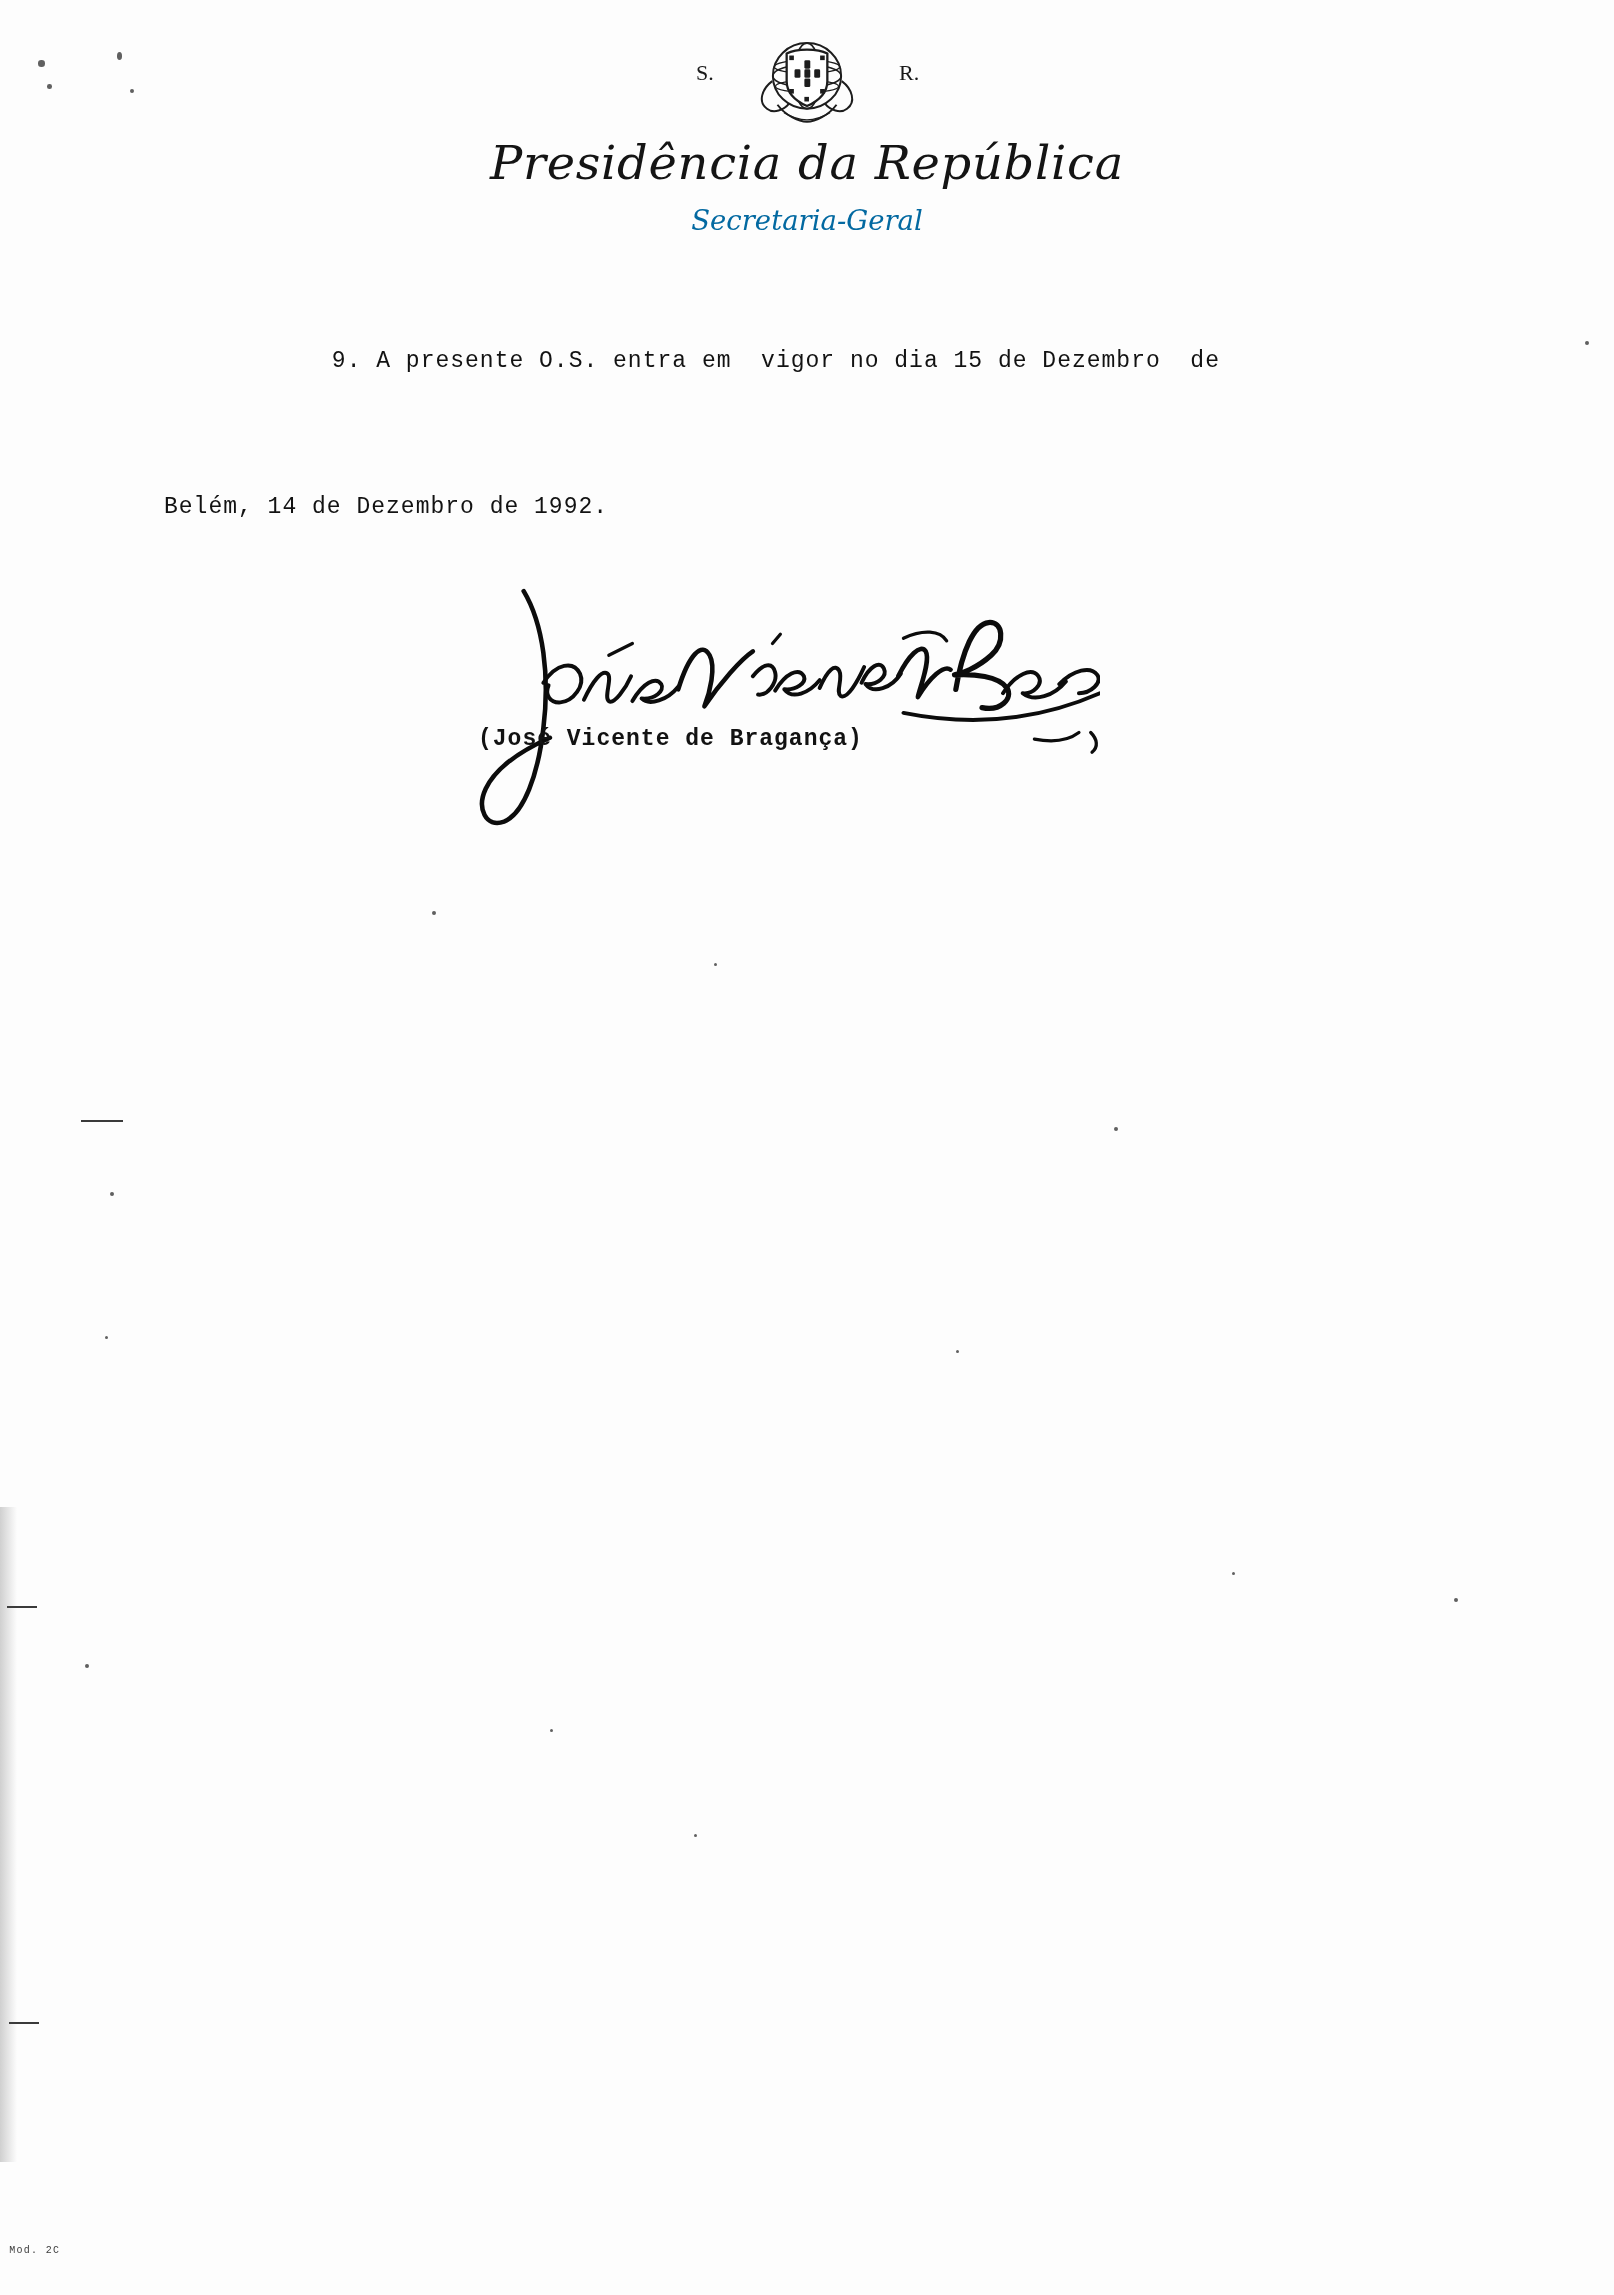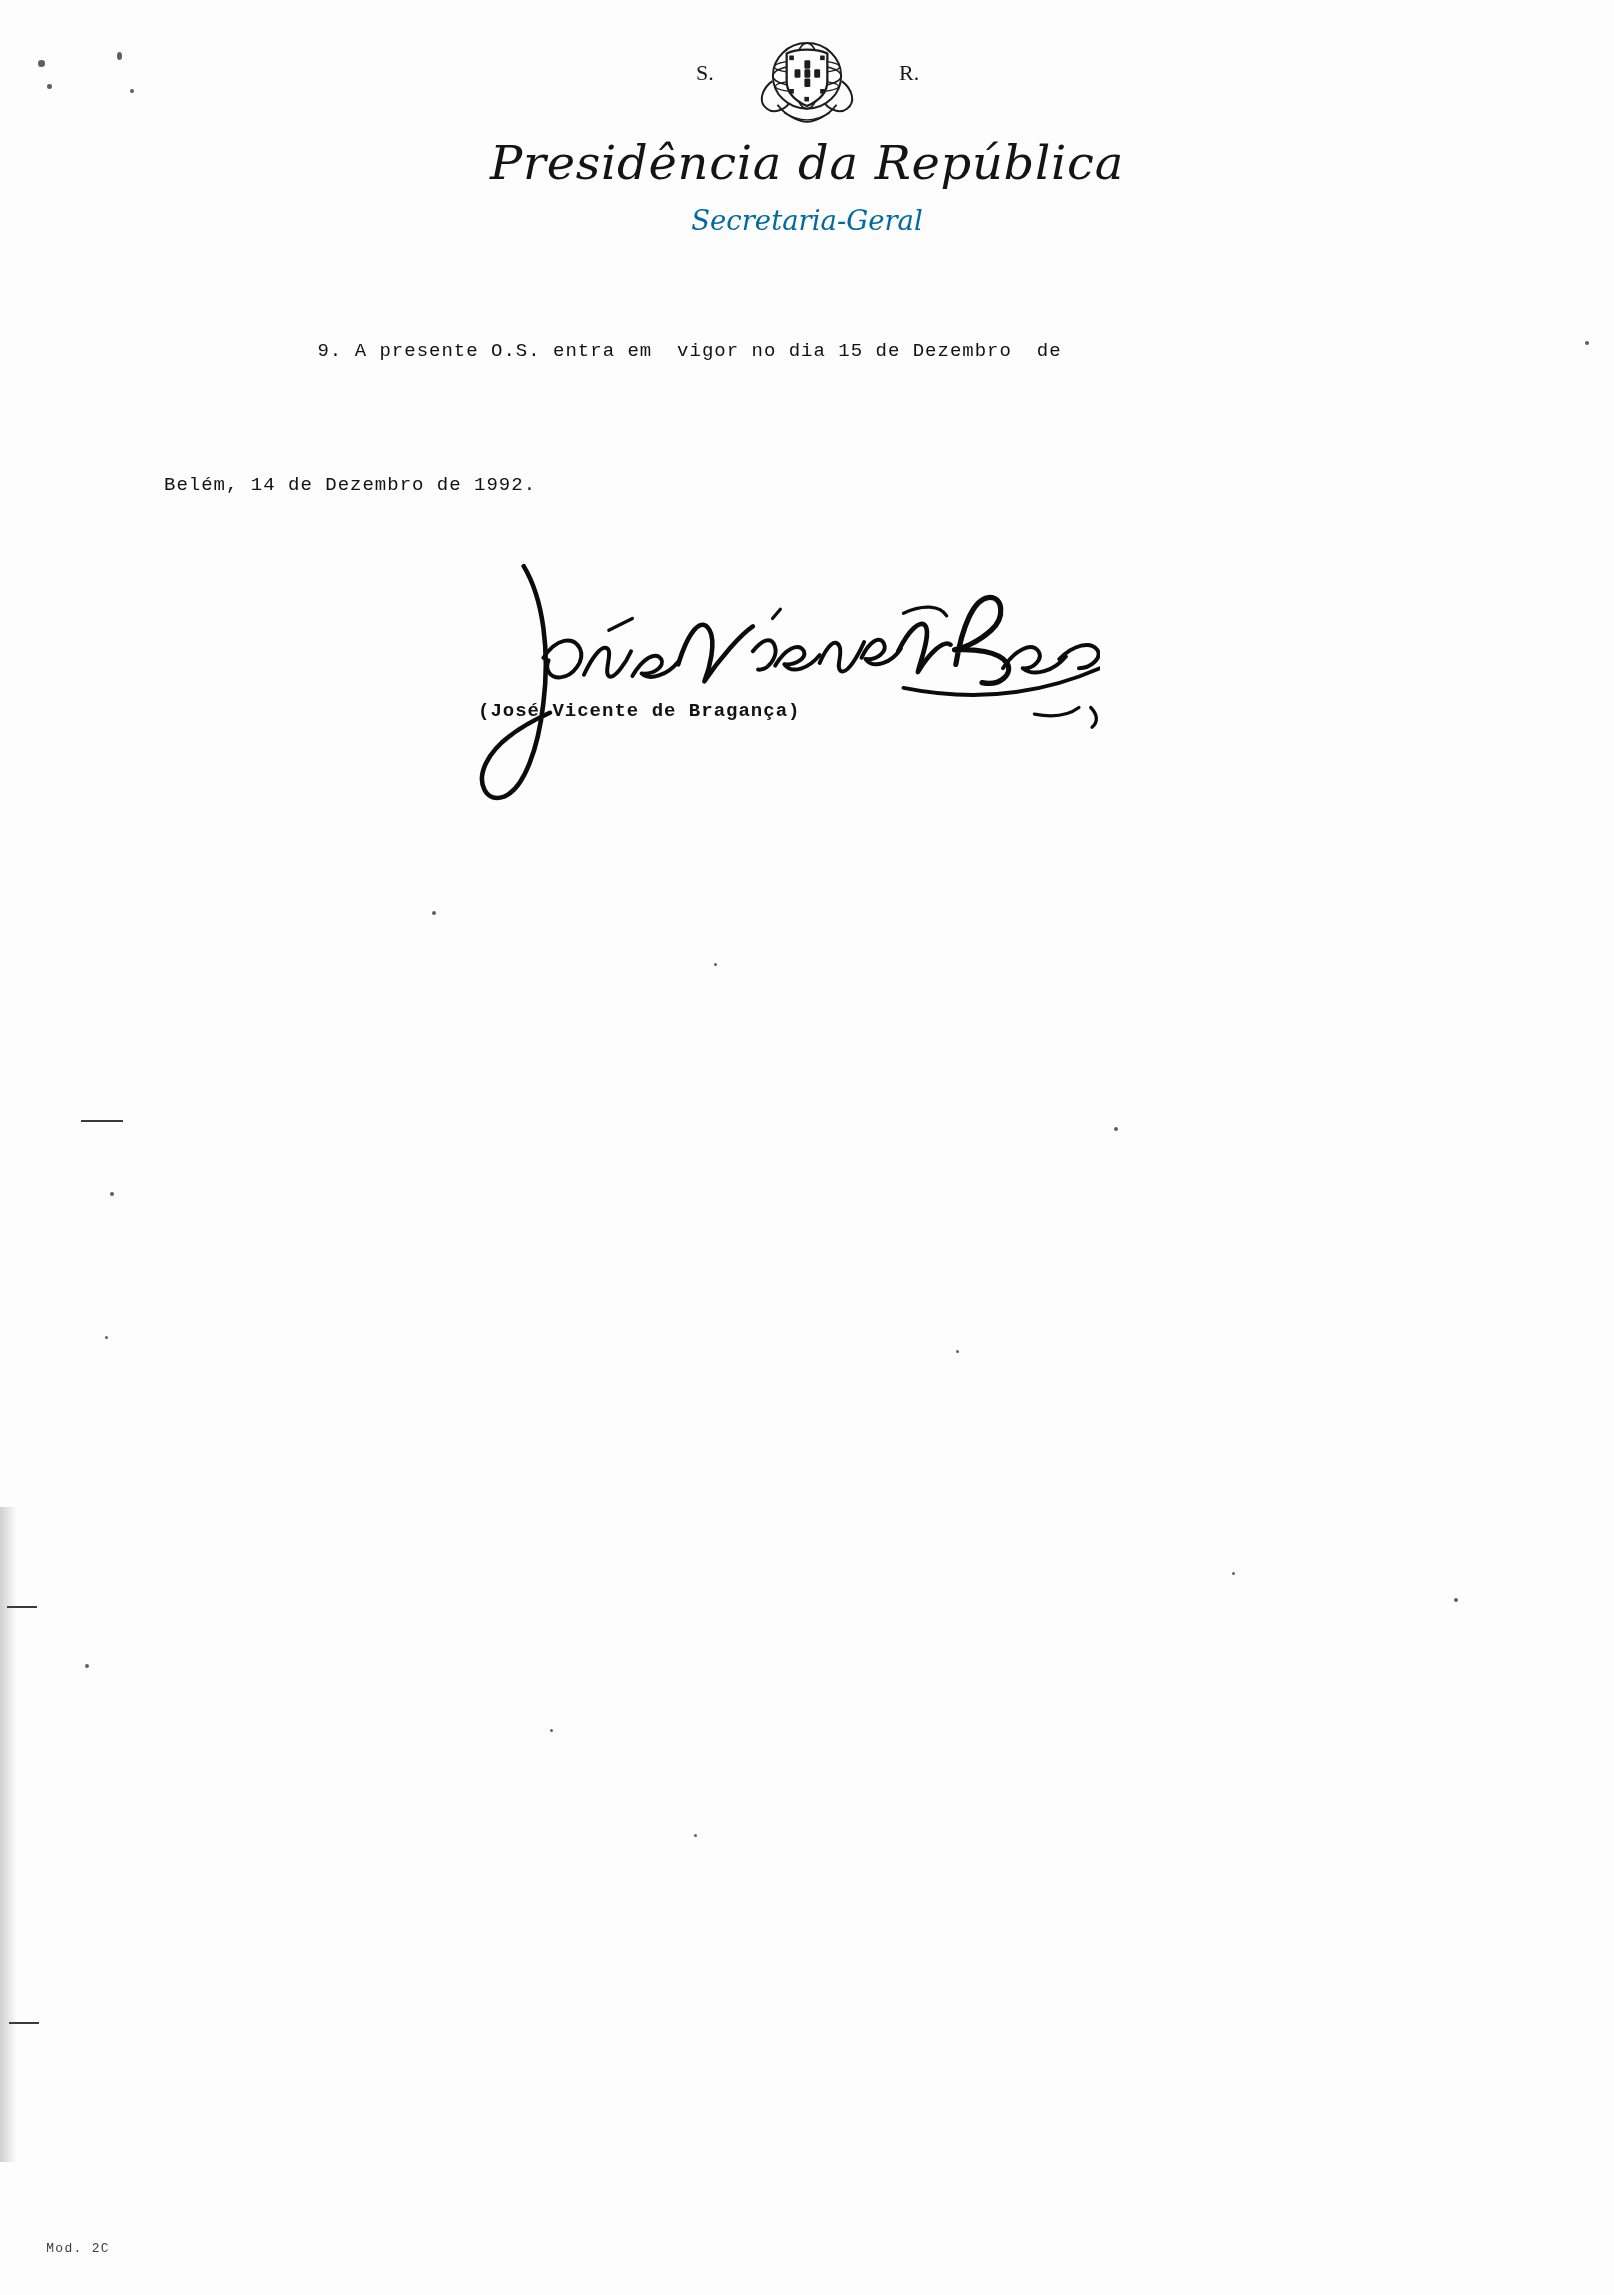--- a/index.html
+++ b/index.html
@@ -72,21 +72,21 @@
     margin-top: 14.4px;
   }
 
   
   .doc-body {
     position: absolute;
     left: 164px;
     right: 105px;
     top: 308px;
     font-family: "Liberation Mono", monospace;
-    font-size: 19px;
+    font-size: 23px;
     line-height: 1.55;
     color: #121212;
     letter-spacing: 1px;
   }
 
   .para {
     margin: 0;
     white-space: pre-wrap;
   }
   .para .indent { display: inline-block; width: 79px; }
@@ -140,24 +140,23 @@
     left: 0;
     width: 17px;
     background: linear-gradient(to right, rgba(90,90,90,.28), rgba(255,255,255,0));
   }
 
   .footer-code {
     position: absolute;
     left: 9.2px;
     bottom: 39px;
     font-family: "Liberation Mono", monospace;
-    font-size: 13px;
+    font-size: 10px;
     color: #3d3d3d;
     letter-spacing: 1.3px;
-    margin-left: 37px;
   }
 </style>
 </head>
 <body>
 
 <div class="page">
 
   <div class="letterhead">
 
     <div class="crest-row">

